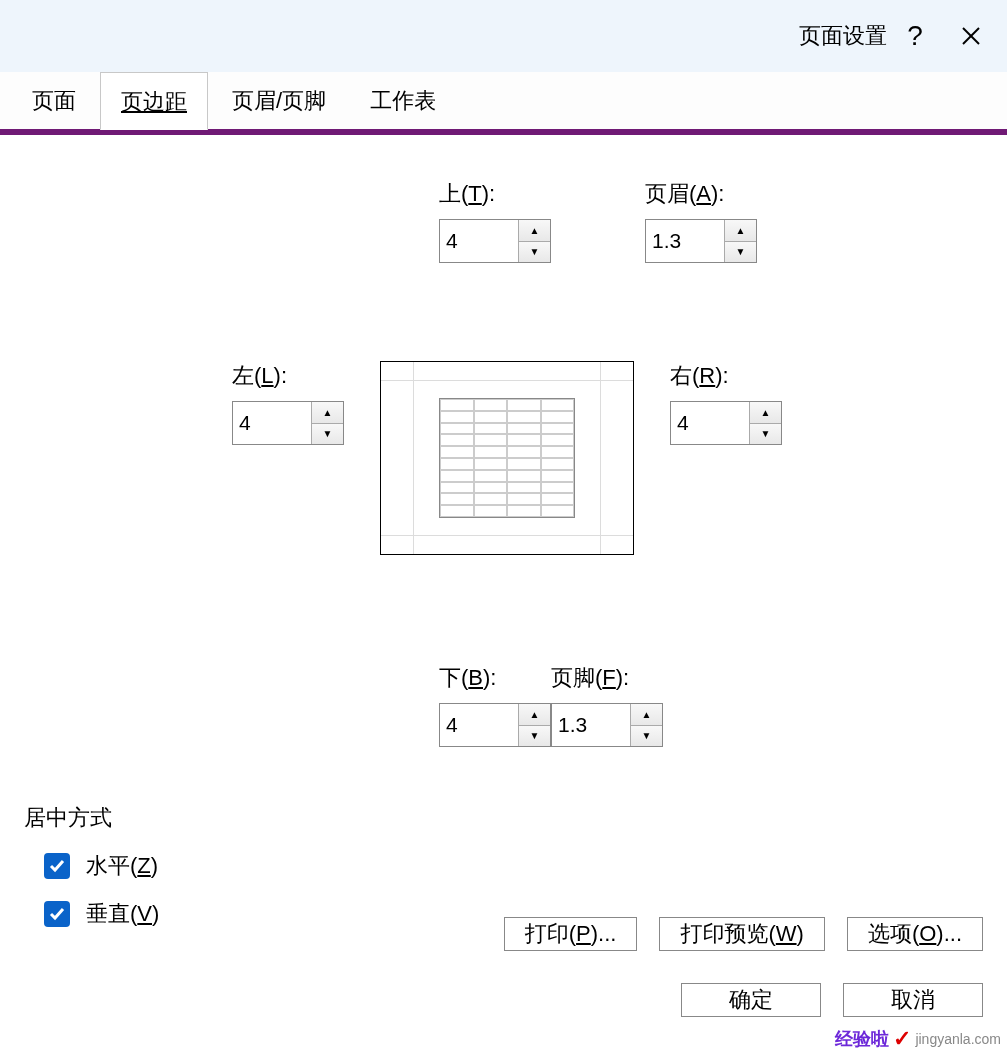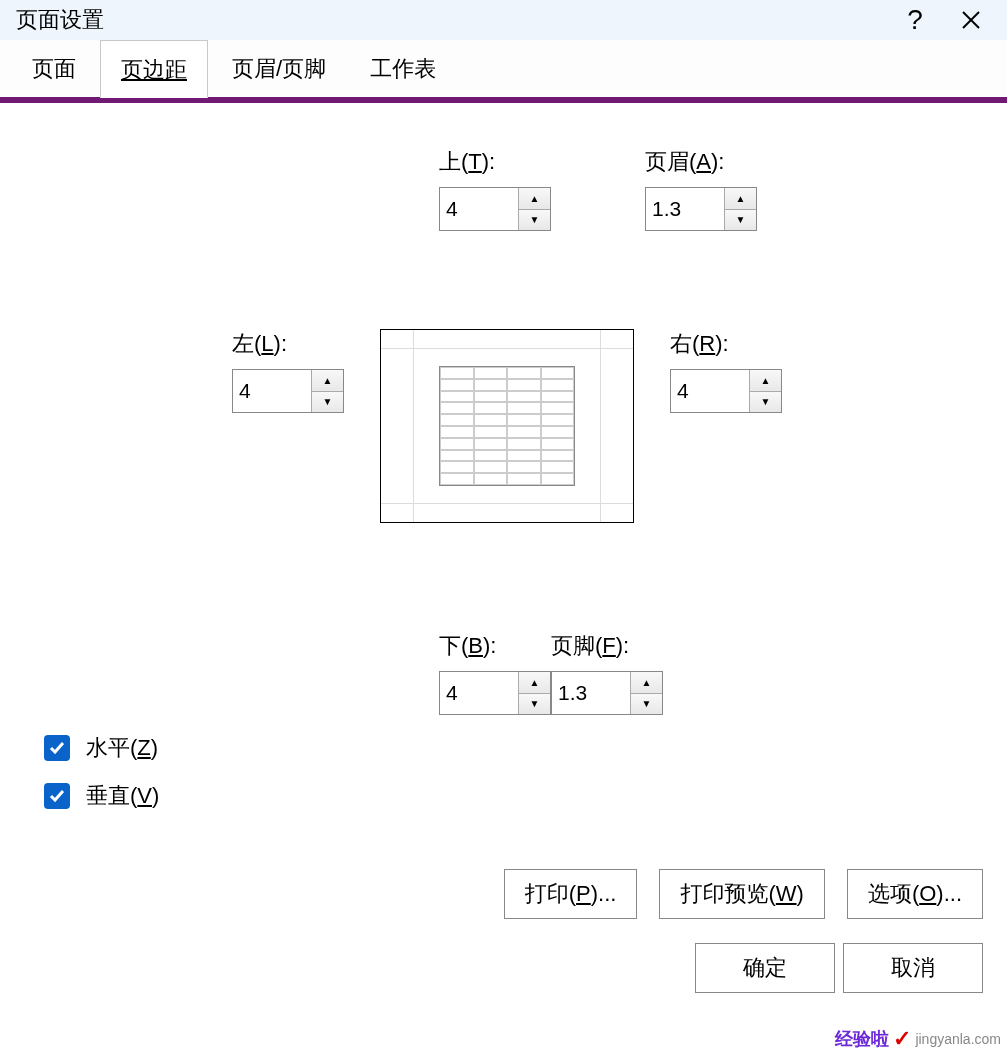--- a/index.html
+++ b/index.html
@@ -10,25 +10,26 @@
     color: #000;
     background: #fff;
   }
   .dialog {
     width: 1007px; height: 1058px;
     background: #fff;
     position: relative;
   }
   
   .titlebar {
-    height: 40px;
+    height: 72px;
     background: #eef5fc;
     display: flex;
     align-items: center;
     padding: 0 8px 0 16px;
+    text-align: right;
   }
   .title-text {
     flex: 1;
     font-size: 22px;
   }
   .title-btn {
     width: 56px; height: 56px;
     display: flex; align-items: center; justify-content: center;
     font-size: 24px;
   }
@@ -159,34 +160,34 @@
   
   .btn-row {
     position: absolute;
     right: 24px;
     bottom: 94px;
     display: flex;
     gap: 22px;
   }
   .btn {
     min-width: 130px;
-    height: 50px;
+    height: 34px;
     border: 1px solid #888;
     background: #fff;
     font-size: 22px;
     display: flex; align-items: center; justify-content: center;
     padding: 0 20px;
     cursor: pointer;
   }
   .footer-row {
     position: absolute;
     right: 24px;
-    bottom: 20px;
-    display: flex;
-    gap: 8px;
+    bottom: 28px;
+    display: flex;
+    gap: 22px;
   }
   .footer-row .btn { min-width: 140px; }
   
   .watermark {
     position: absolute;
     bottom: 6px; right: 6px;
     font-size: 14px;
     color: #888;
     display: flex; align-items: center; gap: 4px;
   }
@@ -342,20 +343,21 @@
         <div class="spin">
           <input value="1.3" style="">
           <div class="spinner">
               <div class="sp">▲</div>
               <div class="sp">▼</div>
             </div>
         </div>
       </div>
     </div>
 
+    <div class="center-heading">居中方式</div>
     <div class="cb-row">
       <div class="cb">
         <svg width="16" height="16" viewBox="0 0 16 16">
             <polyline points="2,8 6,12 14,3"></polyline>
           </svg>
       </div>
       <div>
         <span>水平(</span><span class="mn">Z</span><span>)</span>
       </div>
     </div>

